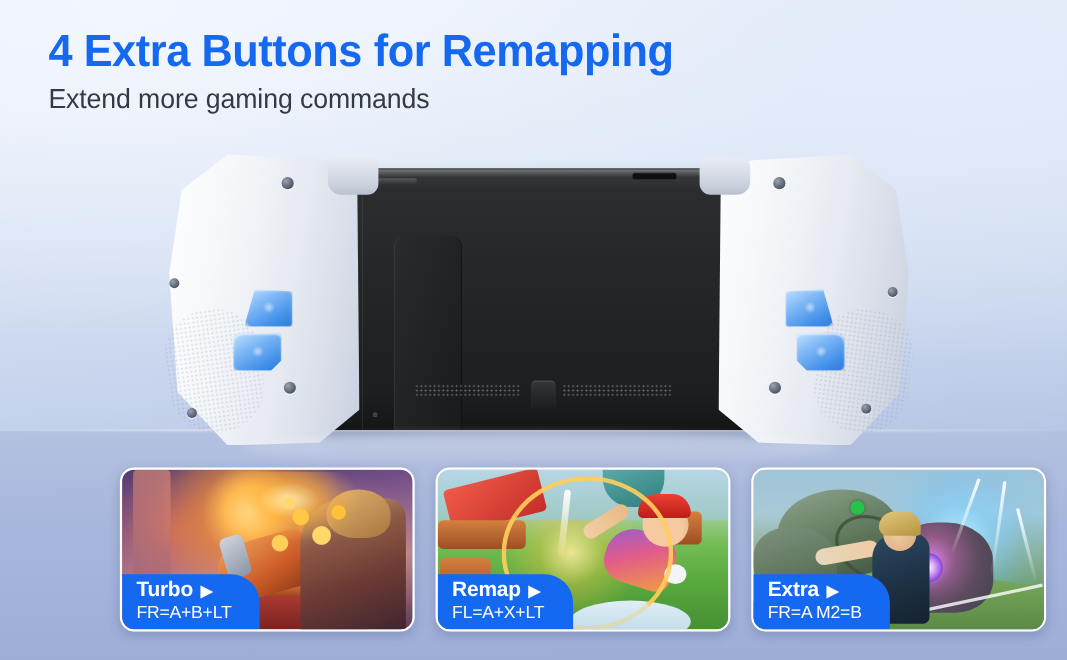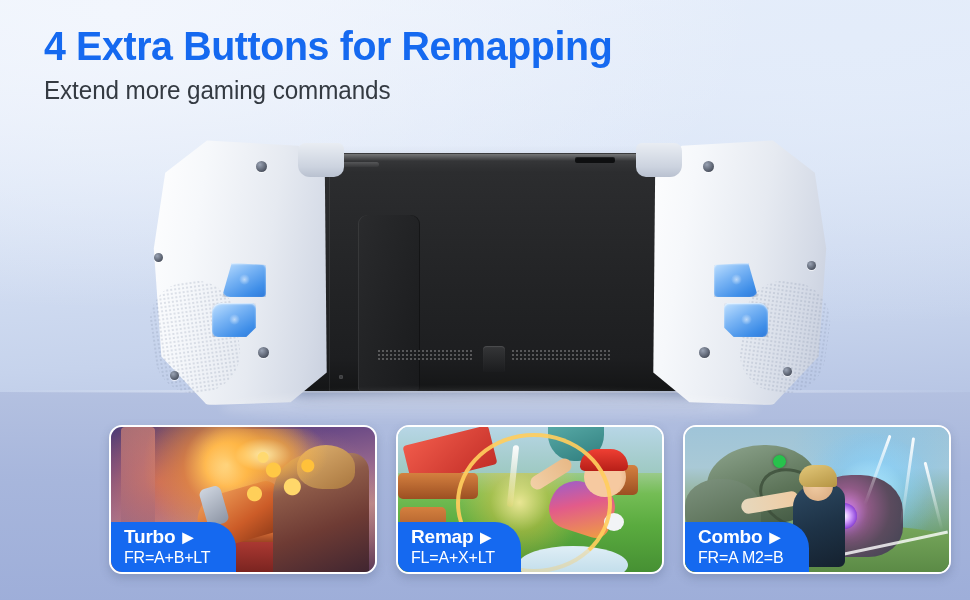--- a/index.html
+++ b/index.html
@@ -502,20 +502,20 @@
       <div class="sky-strip"></div>
       <div class="bow"></div>
       <div class="link-arm"></div>
       <div class="link-body"></div>
       <div class="link-head"></div>
       <div class="link-hair"></div>
       <div class="pin"></div>
     </div>
     <div class="badge">
       <div class="badge-title">
-        <span>Combo</span>
+        <span>Extra</span>
         <span class="badge-arrow">▶</span>
       </div>
       <div class="badge-sub">FR=A  M2=B</div>
     </div>
   </div>
 
 </div>
 
 </body></html>

